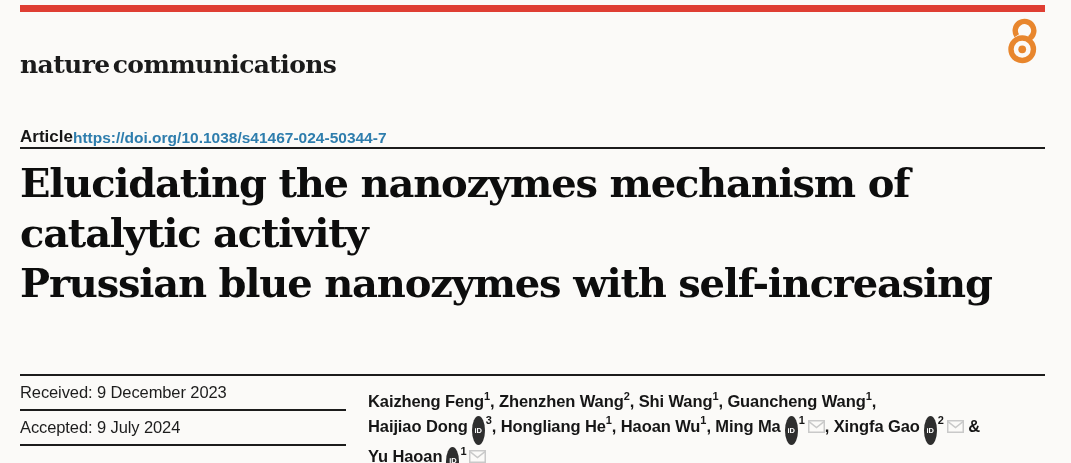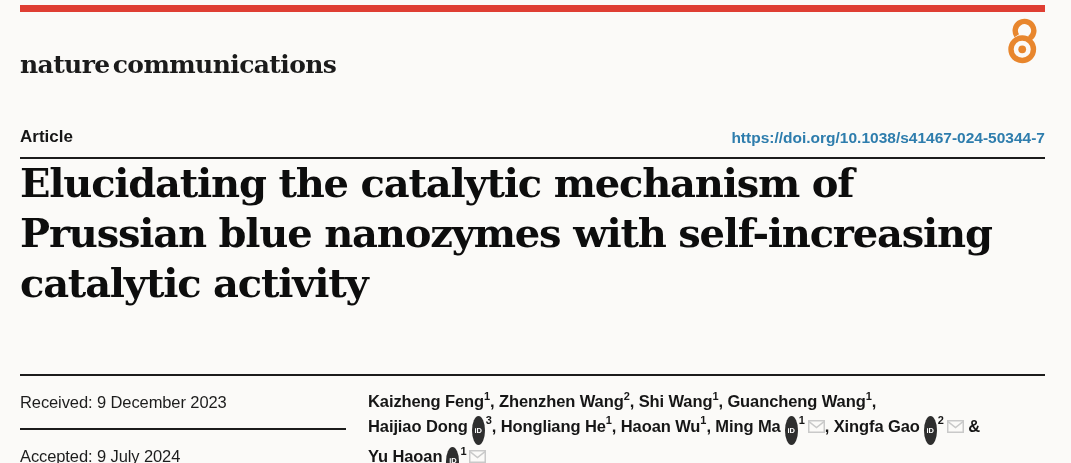--- a/index.html
+++ b/index.html
@@ -26,42 +26,42 @@
     font-family:"DejaVu Serif", serif;font-weight:700;
     font-size:25px;line-height:40px;letter-spacing:-0.6px;word-spacing:-5px;
     color:#1b1b1b;
     margin-top:15px;
   }
   .oa-badge{
     position:absolute;right:24px;top:15px;width:48px;height:50px;
   }
   .kicker-row{
     position:absolute;left:20px;right:26px;top:121px;
-    display:flex;justify-content:space-between;align-items:flex-end;
-    border-bottom:2px solid var(--rule);padding-bottom:10px;
+    display:flex;align-items:flex-end;
+    border-bottom:2px solid var(--rule);padding-bottom:0;
   }
   .kicker{font-size:17px;font-weight:700;color:#161616;}
   .doi{
     font-size:15.5px;font-weight:700;color:var(--doi-blue);
     text-decoration:none;
     margin-top:8px;
   }
   .title{
     position:absolute;left:20px;right:26px;top:158px;
     font-family:"DejaVu Serif", serif;font-weight:700;color:#0d0d0d;
     font-size:40px;line-height:50px;letter-spacing:-1.2px;
   }
   .meta{
     position:absolute;left:20px;right:26px;top:374px;
     border-top:2px solid var(--rule);
     display:flex;gap:22px;align-items:stretch;
   }
   .dates{width:326px;flex:0 0 326px;}
   .date-row{
-    height:54px;display:flex;align-items:center;
+    height:35px;display:flex;align-items:center;
     border-bottom:2px solid var(--rule);
     font-size:16.5px;font-weight:500;color:#1d1d1d;letter-spacing:-0.1px;
   }
   .authors{
     flex:1;padding-top:13px;
     font-size:16.5px;font-weight:700;line-height:24.5px;color:#161616;
     letter-spacing:-0.1px;
   }
   .authors sup{
     font-size:11px;line-height:0;position:relative;top:-1px;font-weight:700;
@@ -89,23 +89,23 @@
     <circle cx="30" cy="44" r="5" fill="#e8862d"></circle>
   </svg>
 </div>
 
 <div class="kicker-row">
   <span class="kicker">Article</span>
   <a class="doi" href="#">https://doi.org/10.1038/s41467-024-50344-7</a>
 </div>
 
 <div class="title">
-  <div>Elucidating the catalytic mechanism of</div>
+  <div>Elucidating the nanozymes mechanism of</div>
+  <div>catalytic activity</div>
   <div>Prussian blue nanozymes with self-increasing</div>
-  <div>catalytic activity</div>
 </div>
 
 <div class="meta">
   <div class="dates">
     <div class="date-row">Received: 9 December 2023</div>
     <div class="date-row">Accepted: 9 July 2024</div>
   </div>
   <div class="authors" id="authors"><span>Kaizheng Feng</span><sup>1</sup>, <span>Zhenzhen Wang</span><sup>2</sup>, <span>Shi Wang</span><sup>1</sup>, <span>Guancheng Wang</span><sup>1</sup>,<br><span>Haijiao Dong</span><span class="orcid">iD</span><sup>3</sup>, <span>Hongliang He</span><sup>1</sup>, <span>Haoan Wu</span><sup>1</sup>, <span>Ming Ma</span><span class="orcid">iD</span><sup>1</sup><span class="mail"><svg width="17" height="13" viewBox="0 0 17 13">
           <rect x="0.75" y="0.75" width="15.5" height="11.5" fill="none" stroke="#c9c9c9" stroke-width="1.5"></rect>
           <path d="M1 1.7 L8.5 7.6 L16 1.7" fill="none" stroke="#c9c9c9" stroke-width="1.5"></path>

